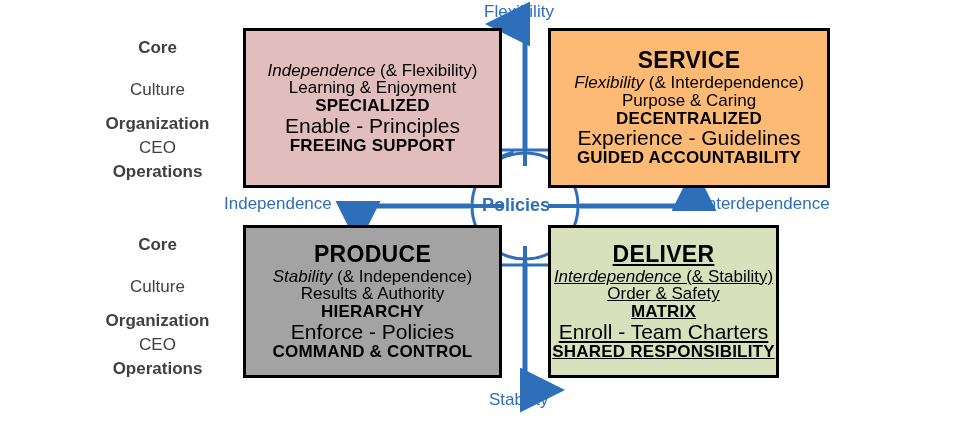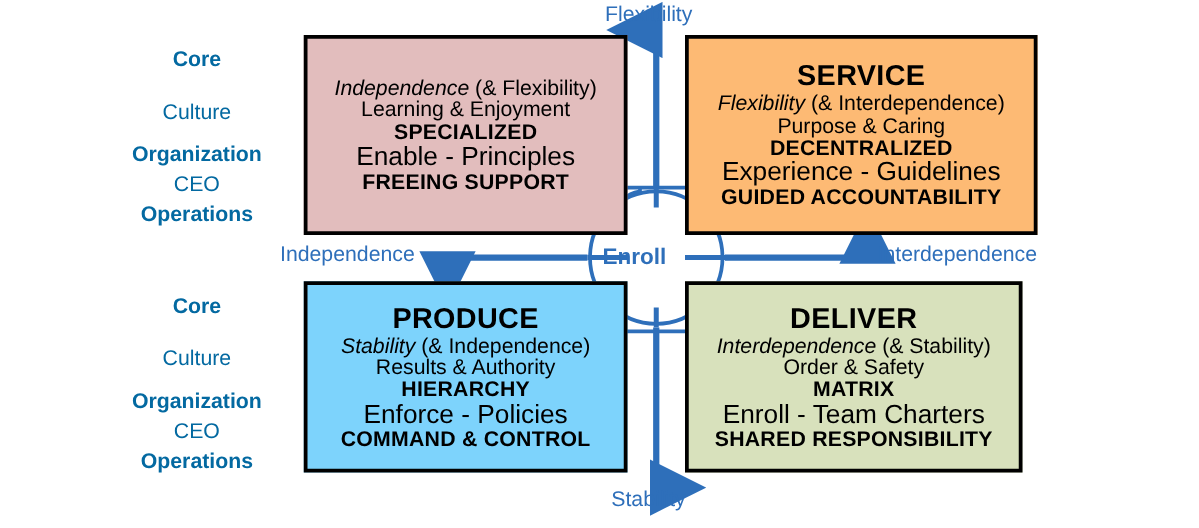--- a/index.html
+++ b/index.html
@@ -29,25 +29,25 @@
   .q-title{font-size:23px;font-weight:bold;letter-spacing:.3px;margin-bottom:1px;}
   .q-pair{font-size:17px;}
   .q-pair .em{font-style:italic;}
   .q-culture{font-size:17px;}
   .q-org{font-size:17px;font-weight:bold;letter-spacing:.2px;text-align:center;}
   .q-ceo{font-size:21px;}
   .q-ops{font-size:17px;font-weight:bold;letter-spacing:.2px;}
 
   #q-design {left:243px;top:28px; width:259px;height:160px;background:#E2BDBD;}
   #q-service{left:548px;top:28px; width:282px;height:160px;background:#fdba74;}
-  #q-produce{left:243px;top:225px;width:259px;height:153px;background:#7dd3fc;}
-  #q-deliver{left:548px;top:225px;width:270px;height:153px;background:#D8E1BC;}
+  #q-produce{left:243px;top:225px;width:259px;height:153px;background:#a3a3a3;}
+  #q-deliver{left:548px;top:225px;width:231px;height:153px;background:#D8E1BC;text-decoration:underline;}
 
   
-  .rowlabels{position:absolute;left:80px;width:155px;text-align:center;color:#0369a1;}
+  .rowlabels{position:absolute;left:80px;width:155px;text-align:center;color:#404040;}
   #rows-top{top:28px;height:160px;}
   #rows-bot{top:225px;height:153px;}
   .rowlabels .rl{position:absolute;left:0;width:155px;white-space:nowrap;font-size:17px;}
   .rl.b{font-weight:bold;}
   .rl-core{top:10px;}
   .rl-culture{top:52px;}
   .rl-org{top:86px;}
   .rl-ceo{top:110px;}
   .rl-ops{top:134px;}
 
@@ -179,15 +179,15 @@
     <span class="ln q-org">MATRIX</span>
     <span class="ln q-ceo">Enroll - Team Charters</span>
     <span class="ln q-ops">SHARED RESPONSIBILITY</span>
   </div>
 
   <div class="axis" id="ax-flex">Flexibility</div>
   <div class="axis" id="ax-stab">Stability</div>
   <div class="axis" id="ax-indep">Independence</div>
   <div class="axis" id="ax-inter">Interdependence</div>
 
-  <div id="purpose-label">Enroll</div>
+  <div id="purpose-label">Policies</div>
 
 </div>
 
 </body></html>

